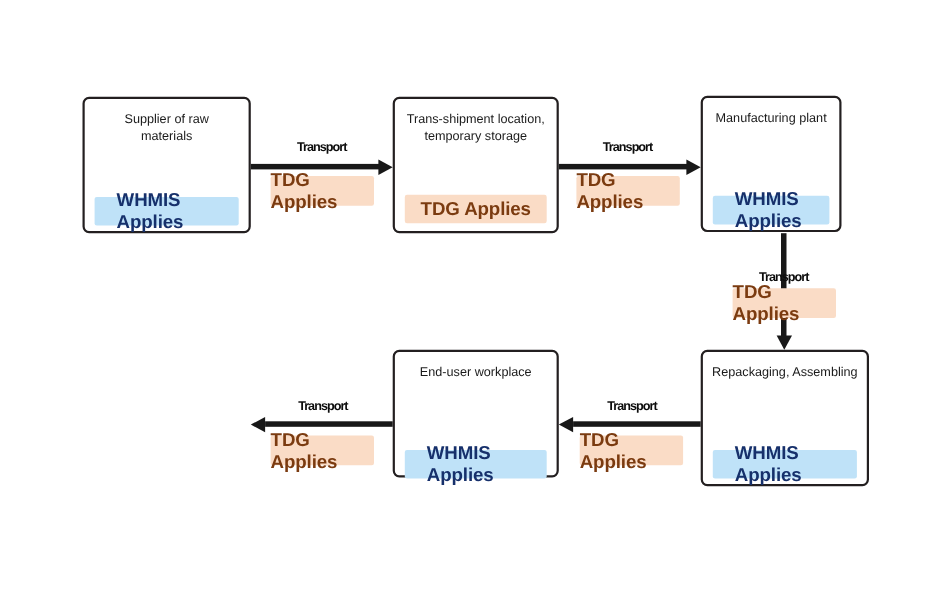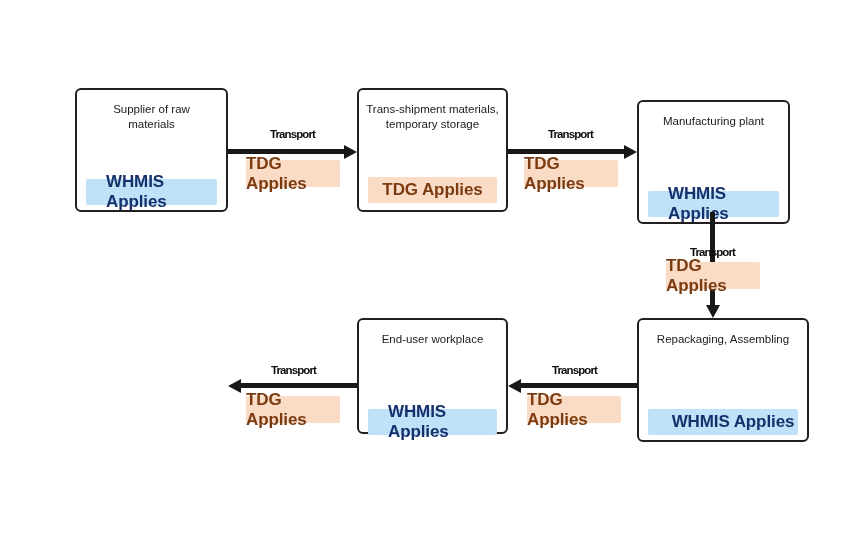--- a/index.html
+++ b/index.html
@@ -125,37 +125,37 @@
 
 <div id="canvas">
 
   <div class="node" style="left:75px; top:88px; width:153px; height:124px;">
     <div class="node-title">Supplier of raw
 materials</div>
     <div class="badge badge-whmis badge-in-node" style="top:89px;">WHMIS Applies</div>
   </div>
 
   <div class="node" style="left:357px; top:88px; width:151px; height:124px;">
-    <div class="node-title">Trans-shipment materials,
+    <div class="node-title">Trans-shipment location,
 temporary storage</div>
     <div class="badge badge-tdg badge-in-node" style="top:87px;">TDG Applies</div>
   </div>
 
-  <div class="node" style="left:637px; top:100px; width:153px; height:124px;">
+  <div class="node" style="left:637px; top:87px; width:128px; height:124px;">
     <div class="node-title">Manufacturing plant</div>
     <div class="badge badge-whmis badge-in-node" style="top:89px;">WHMIS Applies</div>
   </div>
 
 
   <div class="node" style="left:357px; top:318px; width:151px; height:116px;">
     <div class="node-title">End-user workplace</div>
     <div class="badge badge-whmis badge-in-node" style="top:89px;">WHMIS Applies</div>
   </div>
 
-  <div class="node" style="left:637px; top:318px; width:172px; height:124px;">
+  <div class="node" style="left:637px; top:318px; width:153px; height:124px;">
     <div class="node-title">Repackaging, Assembling</div>
     <div class="badge badge-whmis badge-in-node" style="top:89px;">WHMIS Applies</div>
   </div>
 
   <div class="edge-line-h" style="left:228px; top:149px; width:117px;"></div>
   <div class="arrowhead arrow-right" style="left:344px; top:144.5px;"></div>
   <div class="edge-label" style="left:240px; top:128px; width:105px;">Transport</div>
   <div class="badge badge-tdg badge-on-edge" style="left:246px; top:160px; width:94px;">TDG Applies</div>
 
   <div class="edge-line-h" style="left:508px; top:149px; width:117px;"></div>

